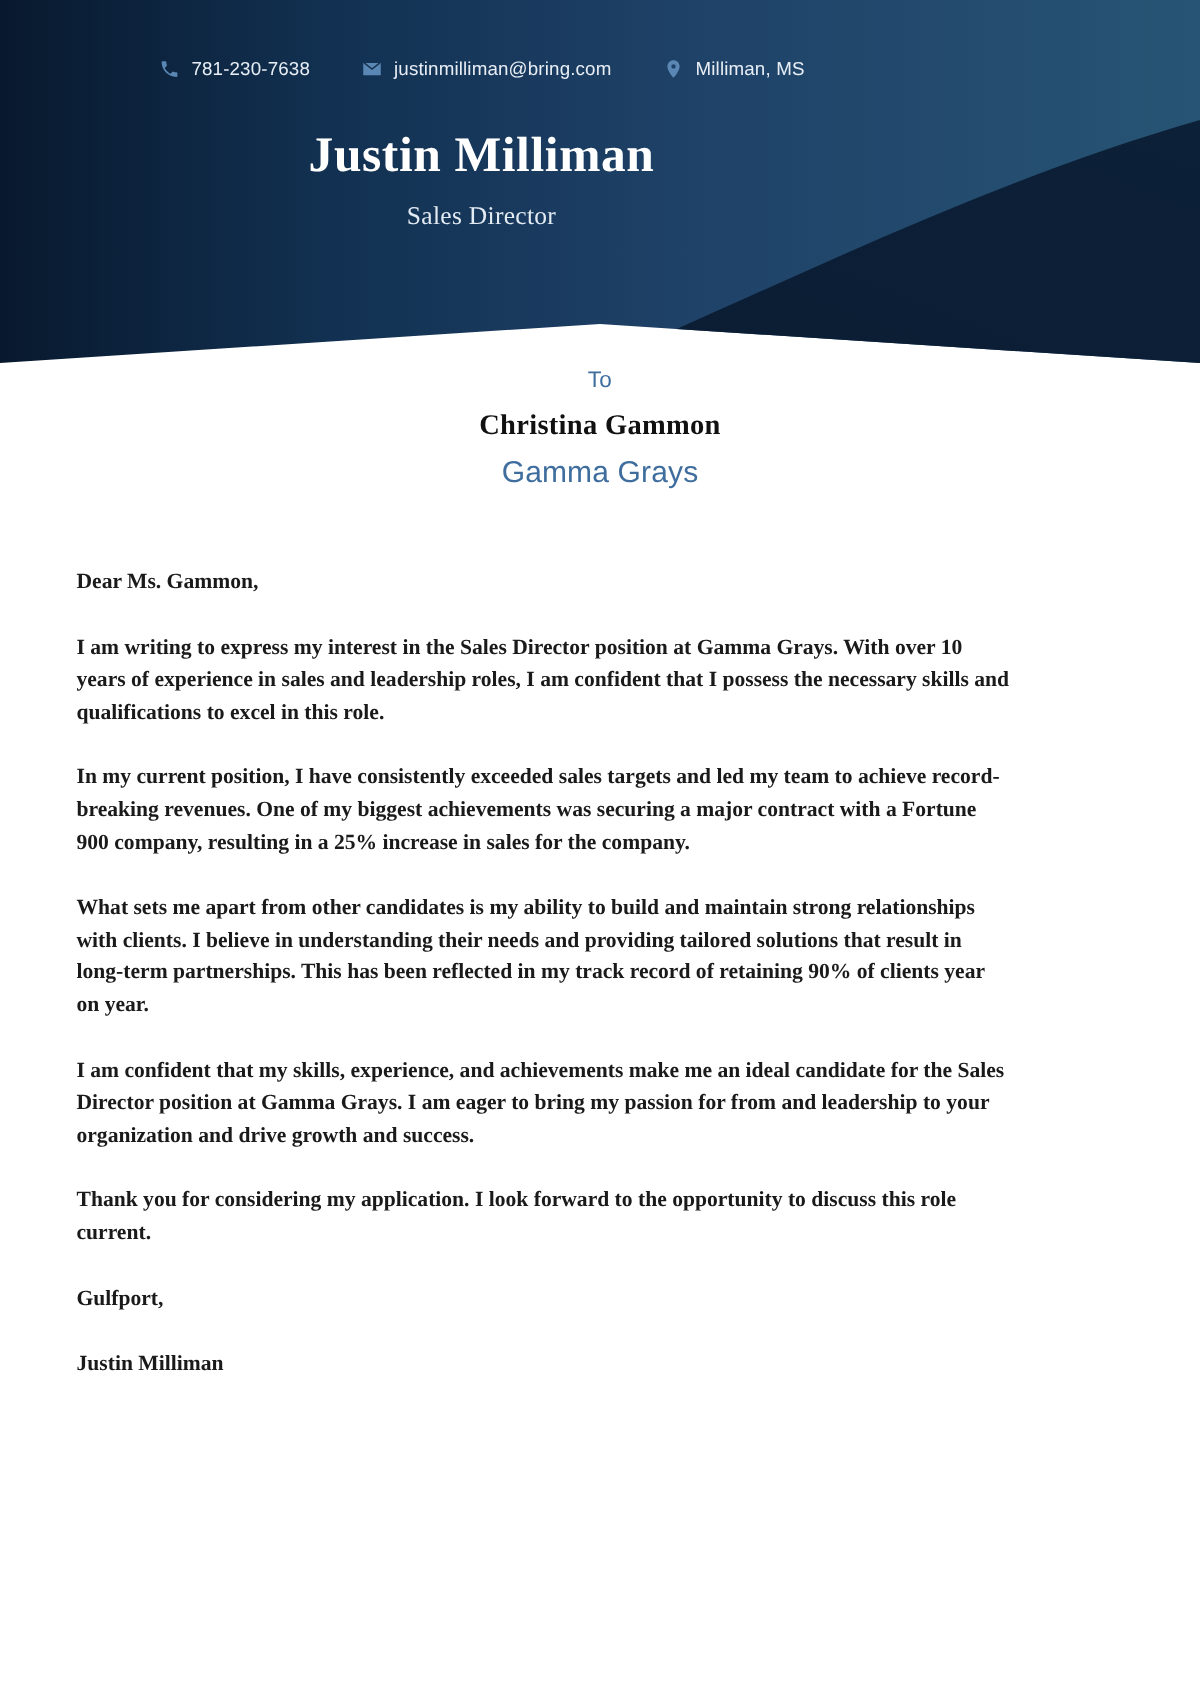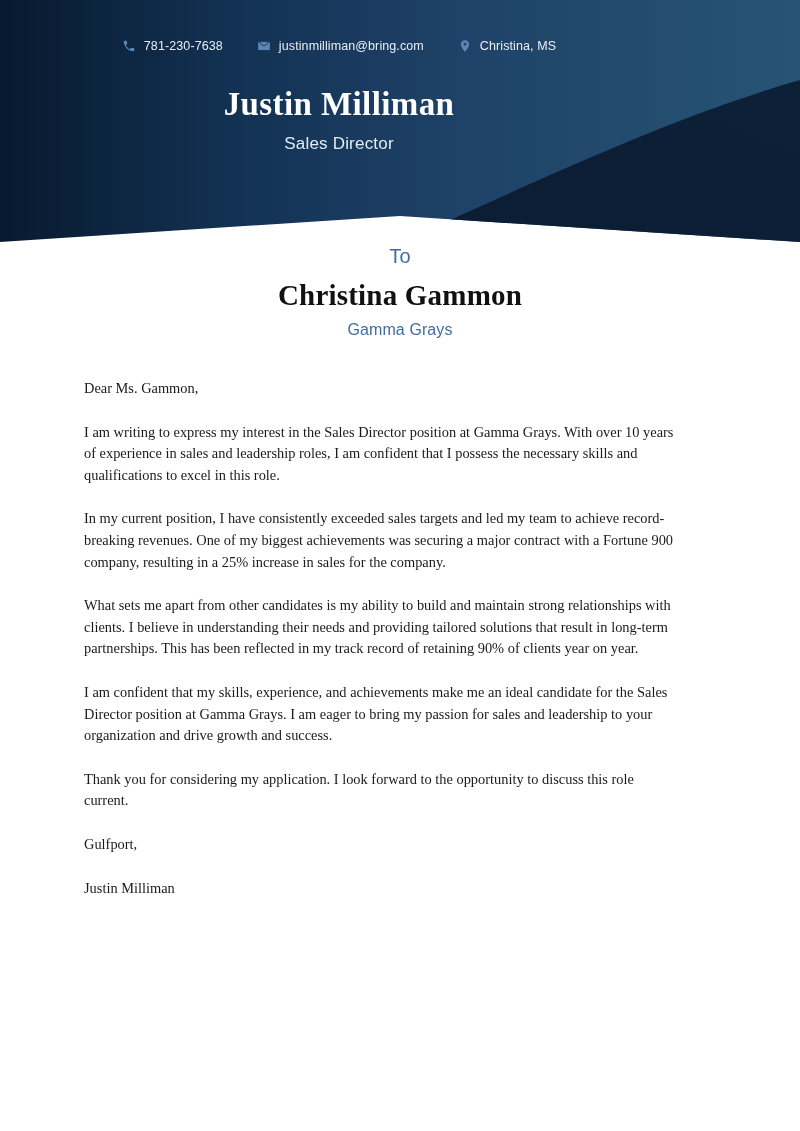--- a/index.html
+++ b/index.html
@@ -28,21 +28,21 @@
     position: absolute;
     top: 0;
     left: 0;
     width: 800px;
     height: 242px;
   }
 
   .header-content {
     position: absolute;
     top: 0;
-    left: 18px;
+    left: 0;
     width: 642px;
     z-index: 3;
   }
 
   
   .contact-row {
     display: flex;
     justify-content: center;
     align-items: center;
     gap: 34px;
@@ -79,62 +79,63 @@
     font-family: "Liberation Serif", serif;
     font-weight: bold;
     font-size: 33px;
     letter-spacing: 0.4px;
   }
 
   .job-title {
     margin-top: 11px;
     text-align: center;
     color: #e3ebf3;
-    font-family: Liberation Sans, sans-serif;
+    font-family: Liberation Serif, serif;
     font-size: 17px;
     font-weight: 400;
     letter-spacing: 0.2px;
   }
 
   
   .recipient {
     text-align: center;
     padding-top: 3px;
   }
 
   .to-label {
     font-family: "Liberation Sans", sans-serif;
-    font-size: 20px;
+    font-size: 15px;
     color: #3f6e9e;
     letter-spacing: 0.2px;
   }
 
   .recipient-name {
     margin-top: 11px;
     font-family: "Liberation Serif", serif;
     font-weight: bold;
-    font-size: 29px;
+    font-size: 19px;
     color: #111111;
     letter-spacing: 0.2px;
   }
 
   .recipient-company {
     margin-top: 9px;
     font-family: "Liberation Sans", sans-serif;
-    font-size: 16px;
+    font-size: 20px;
     color: #3f6e9e;
     letter-spacing: 0.1px;
   }
 
   
   .letter {
-    margin: 0 auto;
-    padding-left: 84px;
+    margin: 12px auto;
+    padding-left: 51px;
     padding-right: 125px;
     padding-top: 39px;
+    font-weight: bold;
   }
 
   .letter p {
     font-family: "Liberation Serif", serif;
     font-size: 14.4px;
     line-height: 21.6px;
     color: #1a1a1a;
     margin-bottom: 22px;
     text-align: left;
   }
@@ -194,21 +195,21 @@
         </span>
         <span>justinmilliman@bring.com</span>
       </div>
 
       <div class="contact-item">
         <span class="ico">
           <svg width="14" height="14" viewBox="0 0 24 24" fill="#5b87b5">
             <path d="M12 2C8.1 2 5 5.1 5 9c0 5.2 7 13 7 13s7-7.8 7-13c0-3.9-3.1-7-7-7zm0 9.5A2.5 2.5 0 1 1 12 6.5a2.5 2.5 0 0 1 0 5z"></path>
           </svg>
         </span>
-        <span>Christina, MS</span>
+        <span>Milliman, MS</span>
       </div>
 
     </div>
 
     <div class="name">Justin Milliman</div>
     <div class="job-title">Sales Director</div>
 
   </div>
 </div>
 
@@ -216,17 +217,17 @@
   <div class="to-label">To</div>
   <div class="recipient-name">Christina Gammon</div>
   <div class="recipient-company">Gamma Grays</div>
 </div>
 
 <div class="letter">
   <p class="salutation">Dear Ms. Gammon,</p>
   <p>I am writing to express my interest in the Sales Director position at Gamma Grays. With over 10 years of experience in sales and leadership roles, I am confident that I possess the necessary skills and qualifications to excel in this role.</p>
   <p>In my current position, I have consistently exceeded sales targets and led my team to achieve record-breaking revenues. One of my biggest achievements was securing a major contract with a Fortune 900 company, resulting in a 25% increase in sales for the company.</p>
   <p>What sets me apart from other candidates is my ability to build and maintain strong relationships with clients. I believe in understanding their needs and providing tailored solutions that result in long-term partnerships. This has been reflected in my track record of retaining 90% of clients year on year.</p>
-  <p>I am confident that my skills, experience, and achievements make me an ideal candidate for the Sales Director position at Gamma Grays. I am eager to bring my passion for sales and leadership to your organization and drive growth and success.</p>
+  <p>I am confident that my skills, experience, and achievements make me an ideal candidate for the Sales Director position at Gamma Grays. I am eager to bring my passion for from and leadership to your organization and drive growth and success.</p>
   <p>Thank you for considering my application. I look forward to the opportunity to discuss this role current.</p>
   <p>Gulfport,</p>
   <p>Justin Milliman</p>
 </div>
 
 </body></html>

